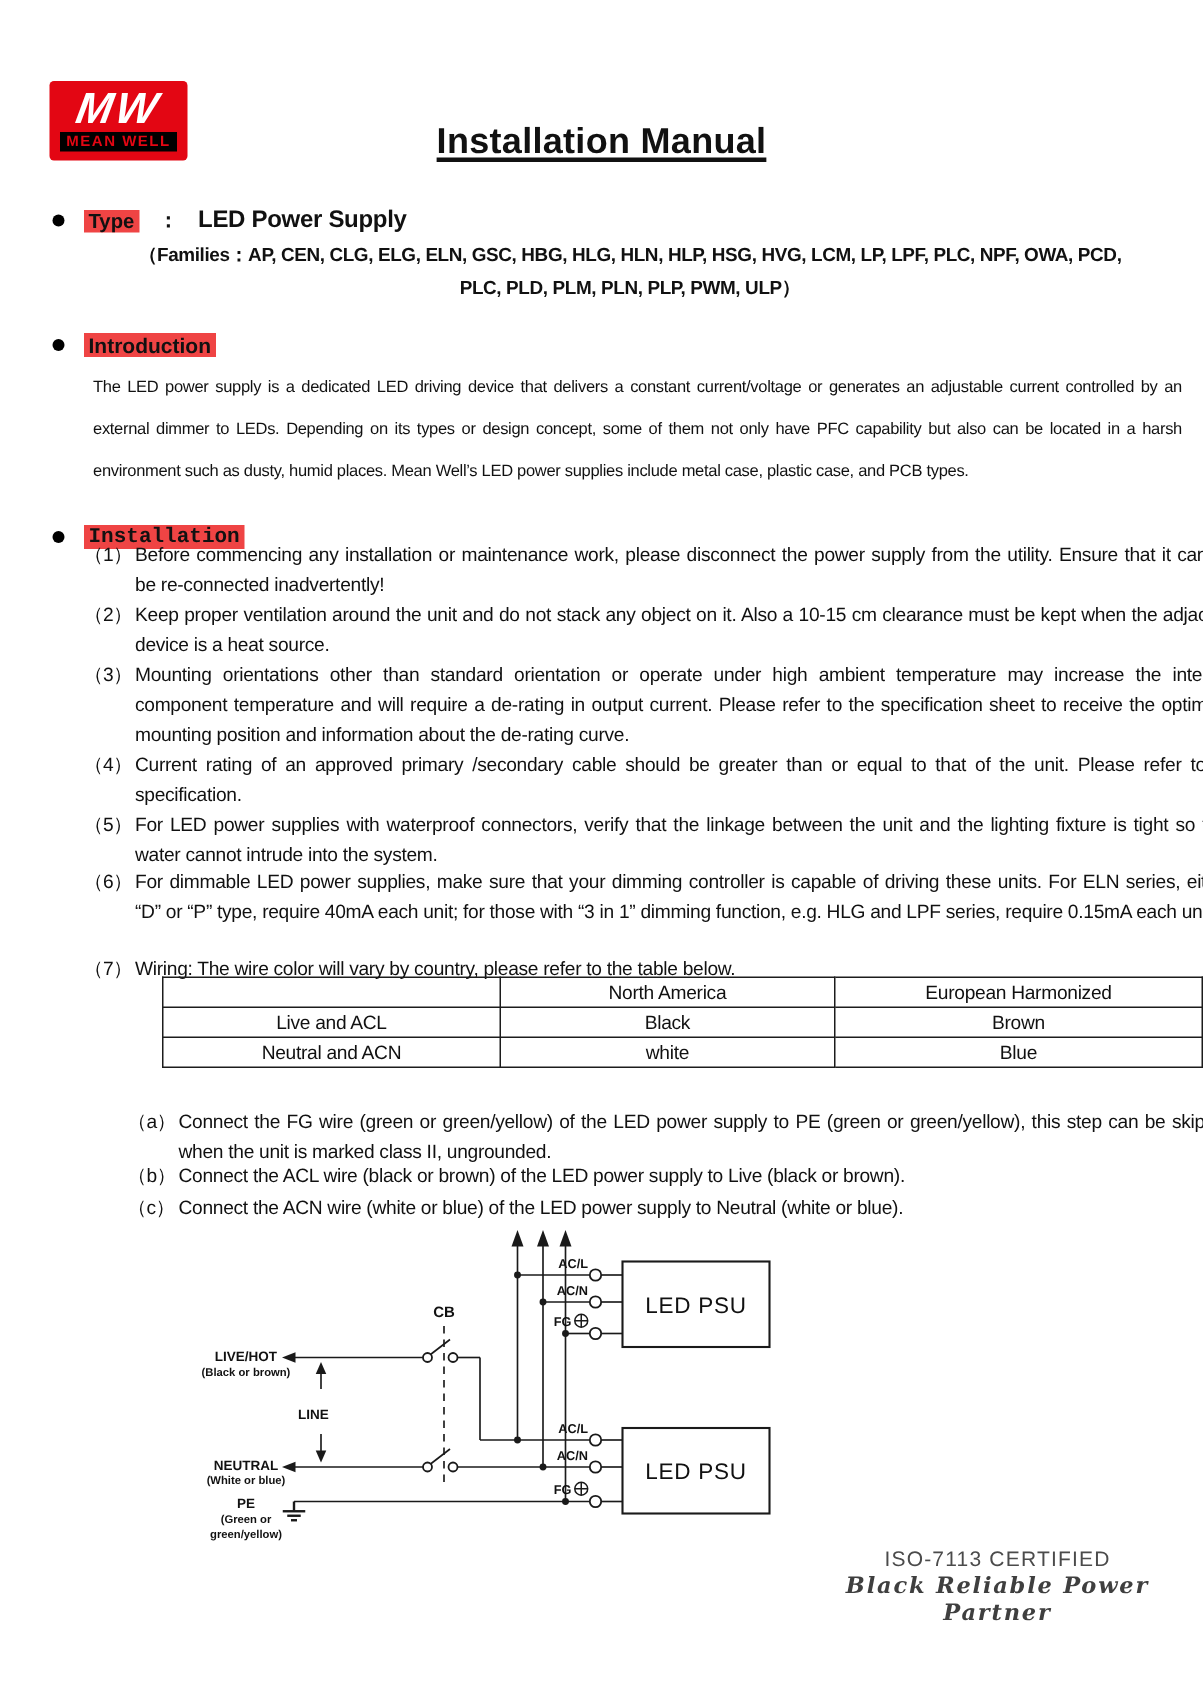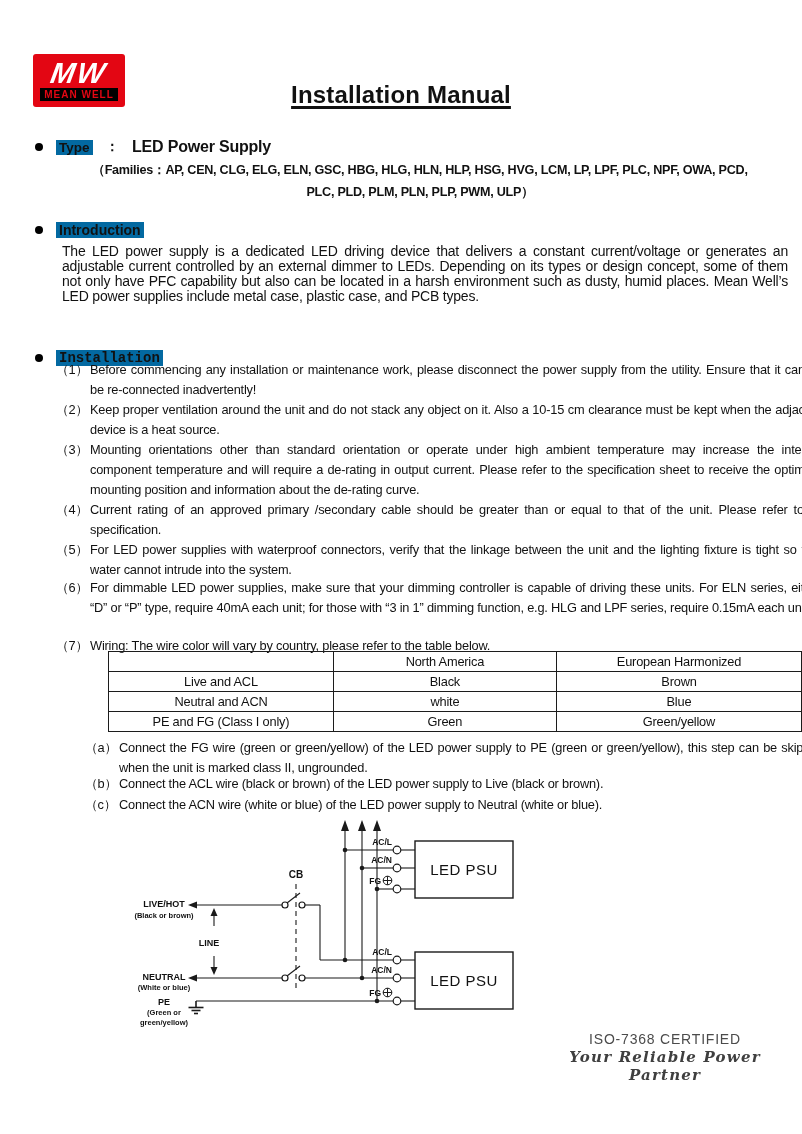--- a/index.html
+++ b/index.html
@@ -25,39 +25,39 @@
 
   
   .title {
     position:absolute; left:0; top:81px; width:100%; text-align:center;
     font-size:24px; font-weight:bold; letter-spacing:0.2px;
   }
   .title span { text-decoration:underline; text-decoration-thickness:2.5px; text-underline-offset:3px; }
 
   .sec-head { position:absolute; display:flex; align-items:center; gap:13px; }
   .bullet { width:8px; height:8px; background:#000; border-radius:50%; flex:0 0 auto; }
-  .hl { background:#0369a1; padding:0 3px; font-weight:bold; }
+  .hl { background:#ef4444; padding:0 3px; font-weight:bold; }
 
   .type-row { left:35px; top:138px; }
   .type-label { font-size:13.5px; }
   .type-colon { font-size:13.5px; font-weight:bold; }
   .type-value { font-size:16px; font-weight:bold; letter-spacing:-0.2px; }
 
   .families {
     position:absolute; left:60px; width:720px; text-align:center;
     font-weight:bold; font-size:12.6px; letter-spacing:-0.25px; white-space:nowrap;
   }
   .fam1 { top:162px; }
   .fam2 { top:184px; }
 
   .intro-head { left:35px; top:222px; }
   .head-label { font-size:14px; }
   .intro-body {
     position:absolute; left:62px; top:244px; width:726px;
-    font-size:14px; line-height:15px; letter-spacing:-0.2px; text-align:justify;
+    font-size:11px; line-height:28px; letter-spacing:-0.2px; text-align:justify;
   }
 
   .install-head { left:35px; top:350px;font-family:Liberation Mono, monospace; }
 
   .item, .sub-item {
     position:absolute; font-size:12.8px; line-height:20px; letter-spacing:-0.2px;
     text-align:justify; padding-left:34px; text-indent:-34px;
   }
   .item { left:56px; width:732px; }
   .sub-item { left:85px; width:705px; }
@@ -144,25 +144,20 @@
     </tr>
     <tr>
       <td>Live and ACL</td>
       <td>Black</td>
       <td>Brown</td>
     </tr>
     <tr>
       <td>Neutral and ACN</td>
       <td>white</td>
       <td>Blue</td>
-    </tr>
-    <tr>
-      <td>PE and FG (Class I only)</td>
-      <td>Green</td>
-      <td>Green/yellow</td>
     </tr>
   </tbody>
     </table>
 
   <div class="sub-item sa"><span class="num">（a）</span><span>Connect the FG wire (green or green/yellow) of the LED power supply to PE (green or green/yellow), this step can be skipped when the unit is marked class II, ungrounded.</span></div>
   <div class="sub-item sb"><span class="num">（b）</span><span>Connect the ACL wire (black or brown) of the LED power supply to Live (black or brown).</span></div>
   <div class="sub-item sc"><span class="num">（c）</span><span>Connect the ACN wire (white or blue) of the LED power supply to Neutral (white or blue).</span></div>
 
   <svg class="diagram" width="390" height="212" viewBox="0 0 390 212">
     <g stroke="#1a1a1a" stroke-width="1.1" fill="none">
@@ -262,16 +257,16 @@
     <text class="dlabel" x="34" y="89" text-anchor="middle">LIVE/HOT</text>
     <text class="dsub" x="34" y="99.5" text-anchor="middle">(Black or brown)</text>
     <text class="dlabel" x="79" y="128" text-anchor="middle">LINE</text>
     <text class="dlabel" x="34" y="162" text-anchor="middle">NEUTRAL</text>
     <text class="dsub" x="34" y="171.5" text-anchor="middle">(White or blue)</text>
     <text class="dlabel" x="34" y="187" text-anchor="middle">PE</text>
     <text class="dsub" x="34" y="197" text-anchor="middle">(Green or</text>
     <text class="dsub" x="34" y="207" text-anchor="middle">green/yellow)</text>
   </svg>
 
-  <div class="iso">ISO-7368 CERTIFIED</div>
-  <div class="slogan">Your Reliable Power Partner</div>
+  <div class="iso">ISO-7113 CERTIFIED</div>
+  <div class="slogan">Black Reliable Power Partner</div>
 
 </div>
 
 </body></html>

